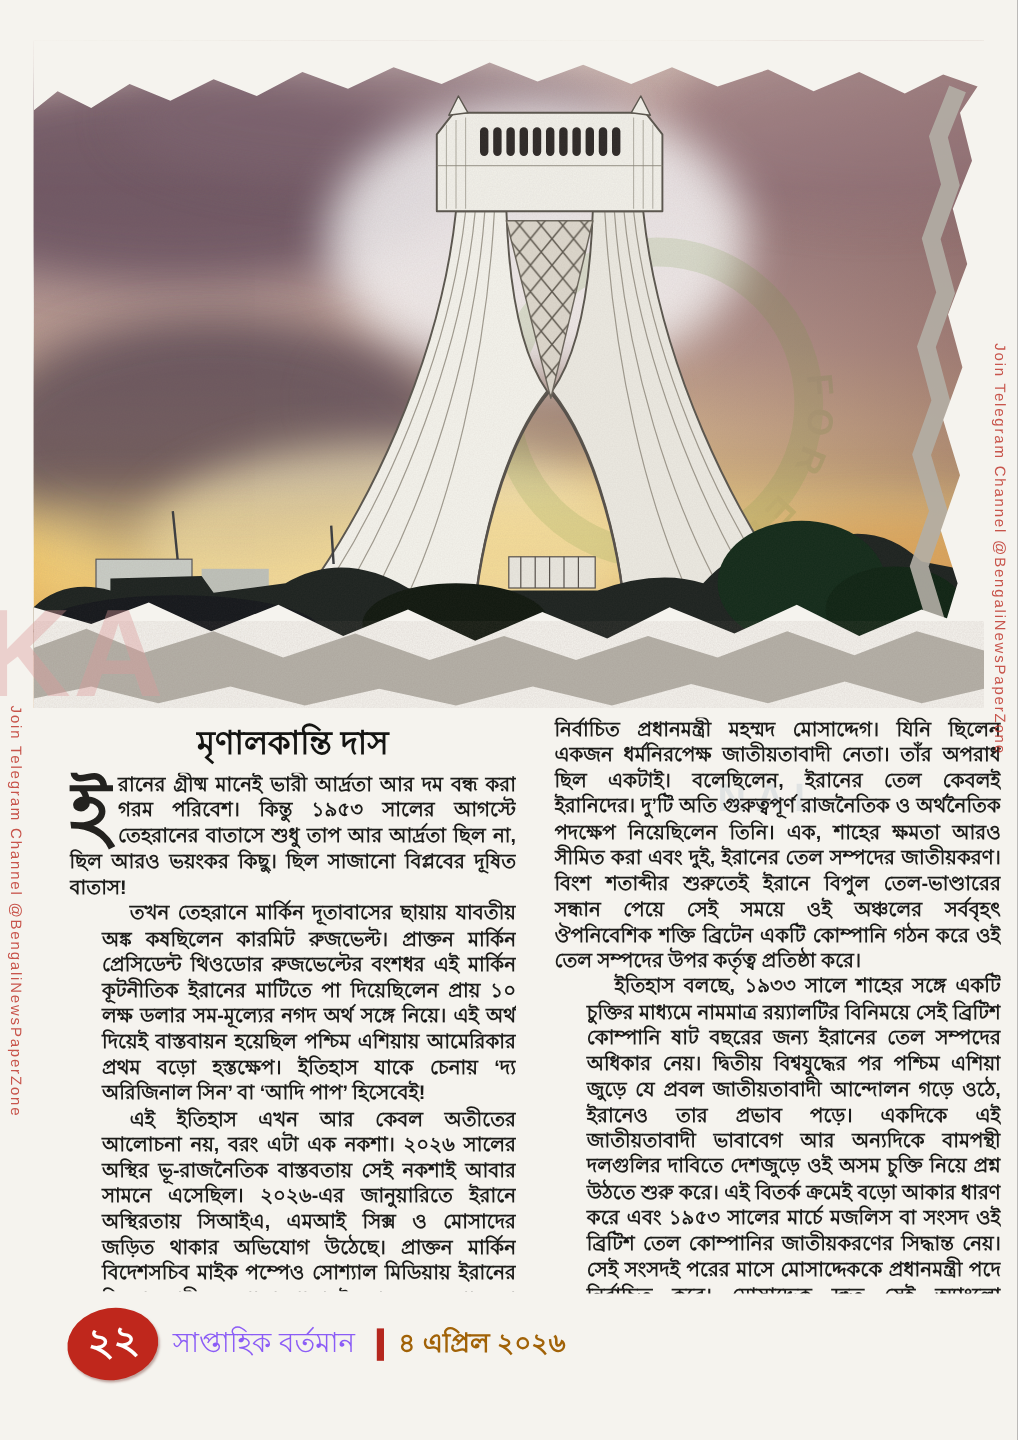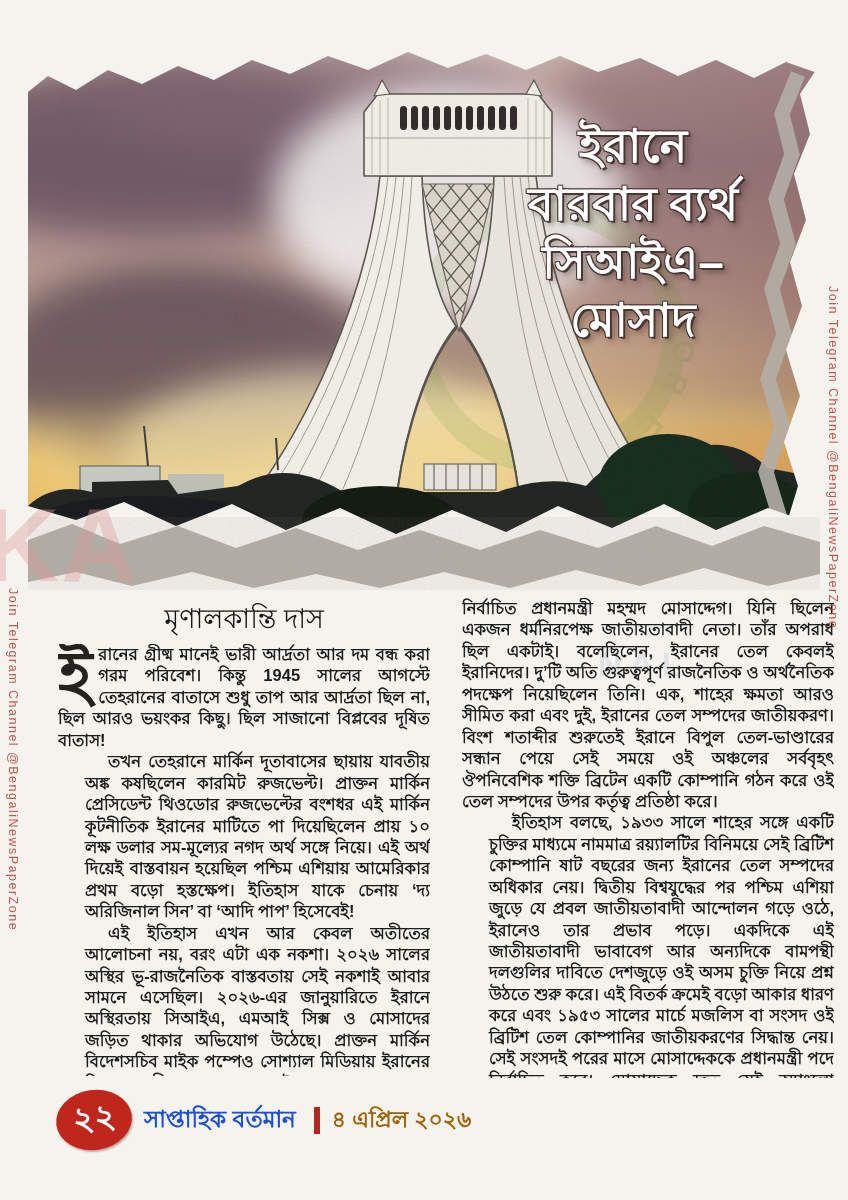--- a/index.html
+++ b/index.html
@@ -27,21 +27,21 @@
   .wm-r{right:8px;top:286px;height:430px;}
   
   .wm-frag{position:absolute;font-weight:700;pointer-events:none;z-index:1;white-space:nowrap;}
   .wm-ka{left:-16px;top:486px;font-size:104px;color:#dd9a9a;opacity:.38;letter-spacing:2px;}
   .wm-allin{left:552px;top:592px;font-size:48px;color:#6f8fae;opacity:.20;letter-spacing:6px;}
   .wm-nal{left:598px;top:646px;font-size:33px;color:#7d96b2;opacity:.17;letter-spacing:8px;}
   .wm-t70{left:344px;top:824px;font-size:54px;color:#8fb0ca;opacity:.30;letter-spacing:3px;}
   
   .author{
     position:absolute;left:58px;top:598px;width:372px;z-index:2;
-    text-align:center;font-size:27px;font-weight:400;color:#141412;
+    text-align:center;font-size:27px;font-weight:700;color:#141412;
   }
   .col{
     position:absolute;width:372px;z-index:2;overflow:hidden;
     font-size:16.5px;line-height:1.3;font-weight:600;text-align:justify;color:#1c1c1a;
   }
   .col-left{left:58px;top:644px;height:432px;}
   .col-right{left:462px;top:598px;height:480px;}
   .col p{margin:0;}
   .col p.indent{text-indent:1.4em;margin-left:27px;}
   .dropcap{
@@ -49,21 +49,21 @@
     padding:4px 6px 0 0;
   }
   
   .footer{position:absolute;left:56px;top:1090px;display:flex;align-items:center;z-index:2;}
   .pageno{
     width:76px;height:60px;background:#bf271c;border-radius:50%;
     display:flex;align-items:center;justify-content:center;transform:rotate(-8deg);
     box-shadow:1px 2px 2px rgba(90,20,15,.35);
   }
   .pageno span{color:#fff;font-size:33px;font-weight:700;transform:rotate(2deg);}
-  .mag{font-size:23px;font-weight:700;color:#1d4ed8;margin-left:12px;}
+  .mag{font-size:23px;font-weight:400;color:#8b5cf6;margin-left:12px;}
   .bar{width:6px;height:27px;background:#b5271e;margin:0 12px 0 18px;}
   .date{font-size:22px;font-weight:700;color:#a16207;}
 </style>
 </head>
 <body>
 
 <div class="page">
 
   <div class="illustration">
     <svg viewBox="0 0 792 556" xmlns="http://www.w3.org/2000/svg">
@@ -195,39 +195,33 @@
         <path d="M770,40 L754,80 L764,120 L748,165 L760,210 L744,255 L756,300 L740,345 L754,392 L738,438 L752,484 L740,524 L748,556" stroke="#b3aea5" stroke-width="15" fill="none" opacity=".9"></path>
         <path d="M792,30 L772,60 L782,100 L766,140 L778,186 L762,228 L774,272 L758,316 L772,362 L756,408 L770,452 L756,498 L768,532 L760,556 L792,556 Z" fill="#f5f3ee"></path>
 
         <path d="M0,472 L48,486 L96,468 L148,492 L204,470 L258,496 L312,474 L368,500 L424,476 L478,498 L530,472 L584,494 L636,470 L688,496 L740,474 L792,492 V556 H0 Z" fill="#f5f3ee"></path>
 
         <path d="M0,506 L44,490 L92,510 L150,492 L208,514 L268,494 L330,516 L392,496 L452,516 L512,496 L570,514 L628,492 L684,512 L736,492 L792,508 L792,540 L740,552 L676,534 L612,552 L548,536 L482,554 L416,538 L352,554 L288,540 L226,554 L164,538 L104,552 L48,538 L0,548 Z" fill="#a9a49b" opacity=".85"></path>
         <path d="M0,506 L44,490 L92,510 L150,492 L208,514 L268,494 L330,516 L392,496 L452,516 L512,496 L570,514 L628,492 L684,512 L736,492 L792,508 L792,540 L740,552 L676,534 L612,552 L548,536 L482,554 L416,538 L352,554 L288,540 L226,554 L164,538 L104,552 L48,538 L0,548 Z" filter="url(#grain)" opacity=".3"></path>
       </g>
     </svg>
 
-    <div class="headline">
-      <span>ইরানে</span>
-      <span>বারবার ব্যর্থ</span>
-      <span>সিআইএ–</span>
-      <span>মোসাদ</span>
-    </div>
   </div>
 
   <div class="wm-frag wm-ka">KA</div>
   <div class="wm-frag wm-nal">NAL</div>
 
   <div class="wm-vert wm-l">Join Telegram Channel @BengaliNewsPaperZone</div>
   <div class="wm-vert wm-r">Join Telegram Channel @BengaliNewsPaperZone</div>
 
   <div class="author">মৃণালকান্তি দাস</div>
 
   <div class="col col-left">
     <p class="p-first">
-      <span class="dropcap">ই</span><span>রানের গ্রীষ্ম মানেই ভারী আর্দ্রতা আর দম বন্ধ করা গরম পরিবেশ। কিন্তু 1945 সালের আগস্টে তেহরানের বাতাসে শুধু তাপ আর আর্দ্রতা ছিল না, ছিল আরও ভয়ংকর কিছু। ছিল সাজানো বিপ্লবের দূষিত বাতাস!</span>
+      <span class="dropcap">ই</span><span>রানের গ্রীষ্ম মানেই ভারী আর্দ্রতা আর দম বন্ধ করা গরম পরিবেশ। কিন্তু ১৯৫৩ সালের আগস্টে তেহরানের বাতাসে শুধু তাপ আর আর্দ্রতা ছিল না, ছিল আরও ভয়ংকর কিছু। ছিল সাজানো বিপ্লবের দূষিত বাতাস!</span>
     </p>
     <p class="indent">তখন তেহরানে মার্কিন দূতাবাসের ছায়ায় যাবতীয় অঙ্ক কষছিলেন কারমিট রুজভেল্ট। প্রাক্তন মার্কিন প্রেসিডেন্ট থিওডোর রুজভেল্টের বংশধর এই মার্কিন কূটনীতিক ইরানের মাটিতে পা দিয়েছিলেন প্রায় ১০ লক্ষ ডলার সম-মূল্যের নগদ অর্থ সঙ্গে নিয়ে। এই অর্থ দিয়েই বাস্তবায়ন হয়েছিল পশ্চিম এশিয়ায় আমেরিকার প্রথম বড়ো হস্তক্ষেপ। ইতিহাস যাকে চেনায় ‘দ্য অরিজিনাল সিন’ বা ‘আদি পাপ’ হিসেবেই!</p>
     <p class="indent">এই ইতিহাস এখন আর কেবল অতীতের আলোচনা নয়, বরং এটা এক নকশা। ২০২৬ সালের অস্থির ভূ-রাজনৈতিক বাস্তবতায় সেই নকশাই আবার সামনে এসেছিল। ২০২৬-এর জানুয়ারিতে ইরানে অস্থিরতায় সিআইএ, এমআই সিক্স ও মোসাদের জড়িত থাকার অভিযোগ উঠেছে। প্রাক্তন মার্কিন বিদেশসচিব মাইক পম্পেও সোশ্যাল মিডিয়ায় ইরানের বিক্ষোভকারীদের পাশে থাকা ইজরায়েলের গোয়েন্দা সংস্থা মোসাদ সদস্যদের শুভেচ্ছা জানিয়েছিলেন খুল্লামখুল্লা। স্পষ্ট হয়ে গিয়েছিল, সেই আদি পাপ আবার নতুন রূপে ফিরে এসেছে!</p>
 
   </div>
 
   <div class="col col-right">
     <p>নির্বাচিত প্রধানমন্ত্রী মহম্মদ মোসাদ্দেগ। যিনি ছিলেন একজন ধর্মনিরপেক্ষ জাতীয়তাবাদী নেতা। তাঁর অপরাধ ছিল একটাই। বলেছিলেন, ইরানের তেল কেবলই ইরানিদের। দু’টি অতি গুরুত্বপূর্ণ রাজনৈতিক ও অর্থনৈতিক পদক্ষেপ নিয়েছিলেন তিনি। এক, শাহের ক্ষমতা আরও সীমিত করা এবং দুই, ইরানের তেল সম্পদের জাতীয়করণ। বিংশ শতাব্দীর শুরুতেই ইরানে বিপুল তেল-ভাণ্ডারের সন্ধান পেয়ে সেই সময়ে ওই অঞ্চলের সর্ববৃহৎ ঔপনিবেশিক শক্তি ব্রিটেন একটি কোম্পানি গঠন করে ওই তেল সম্পদের উপর কর্তৃত্ব প্রতিষ্ঠা করে।</p>
     <p class="indent">ইতিহাস বলছে, ১৯৩৩ সালে শাহের সঙ্গে একটি চুক্তির মাধ্যমে নামমাত্র রয়্যালটির বিনিময়ে সেই ব্রিটিশ কোম্পানি ষাট বছরের জন্য ইরানের তেল সম্পদের অধিকার নেয়। দ্বিতীয় বিশ্বযুদ্ধের পর পশ্চিম এশিয়া জুড়ে যে প্রবল জাতীয়তাবাদী আন্দোলন গড়ে ওঠে, ইরানেও তার প্রভাব পড়ে। একদিকে এই জাতীয়তাবাদী ভাবাবেগ আর অন্যদিকে বামপন্থী দলগুলির দাবিতে দেশজুড়ে ওই অসম চুক্তি নিয়ে প্রশ্ন উঠতে শুরু করে। এই বিতর্ক ক্রমেই বড়ো আকার ধারণ করে এবং ১৯৫৩ সালের মার্চে মজলিস বা সংসদ ওই ব্রিটিশ তেল কোম্পানির জাতীয়করণের সিদ্ধান্ত নেয়। সেই সংসদই পরের মাসে মোসাদ্দেককে প্রধানমন্ত্রী পদে নির্বাচিত করে। মোসাদ্দেক দ্রুত সেই অ্যাংলো ইরানিয়ান অয়েল কোম্পানির (এআইওসি) জাতীয়করণের প্রস্তাব কার্যকর করেন। মোসাদ্দেক ঘোষণা করেন, ইরানের জনগণ তাদের গুপ্তধন খুঁজে পেয়েছে, যার উপর একটি দৈত্য শুয়ে রয়েছে। এই পদক্ষেপ থেকেই তাঁর</p>
   </div>

